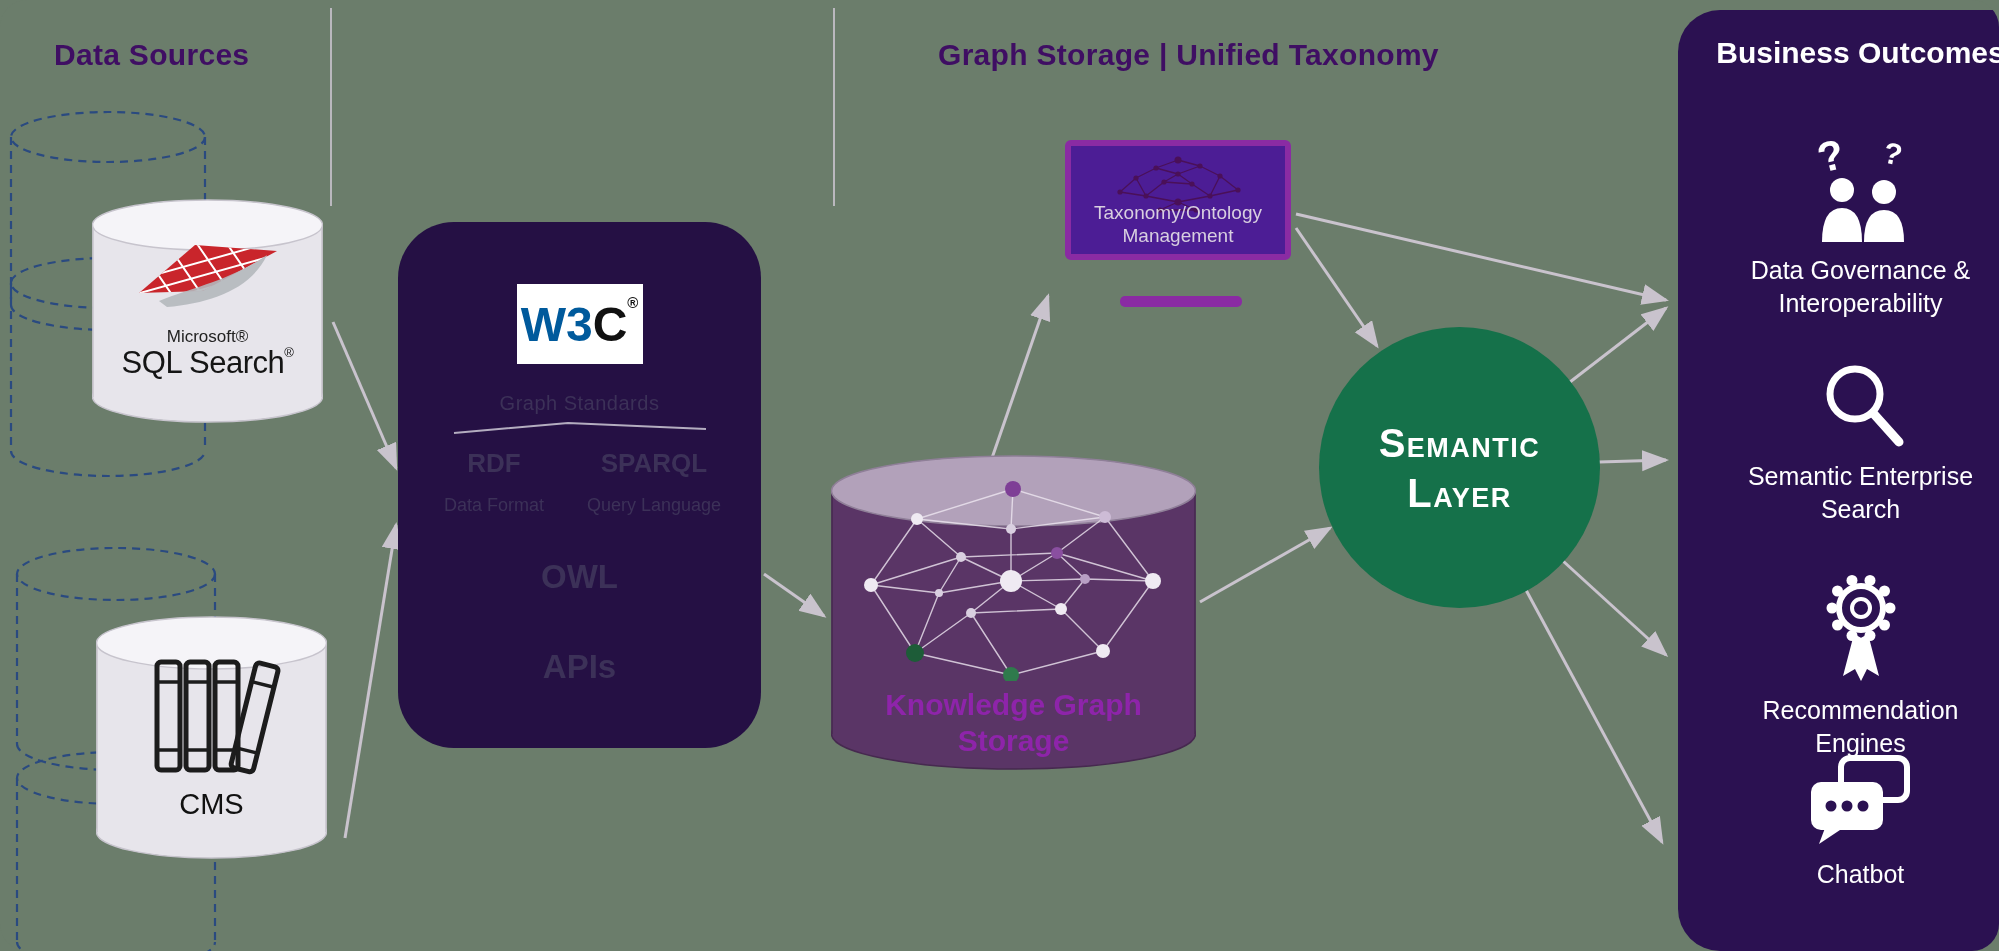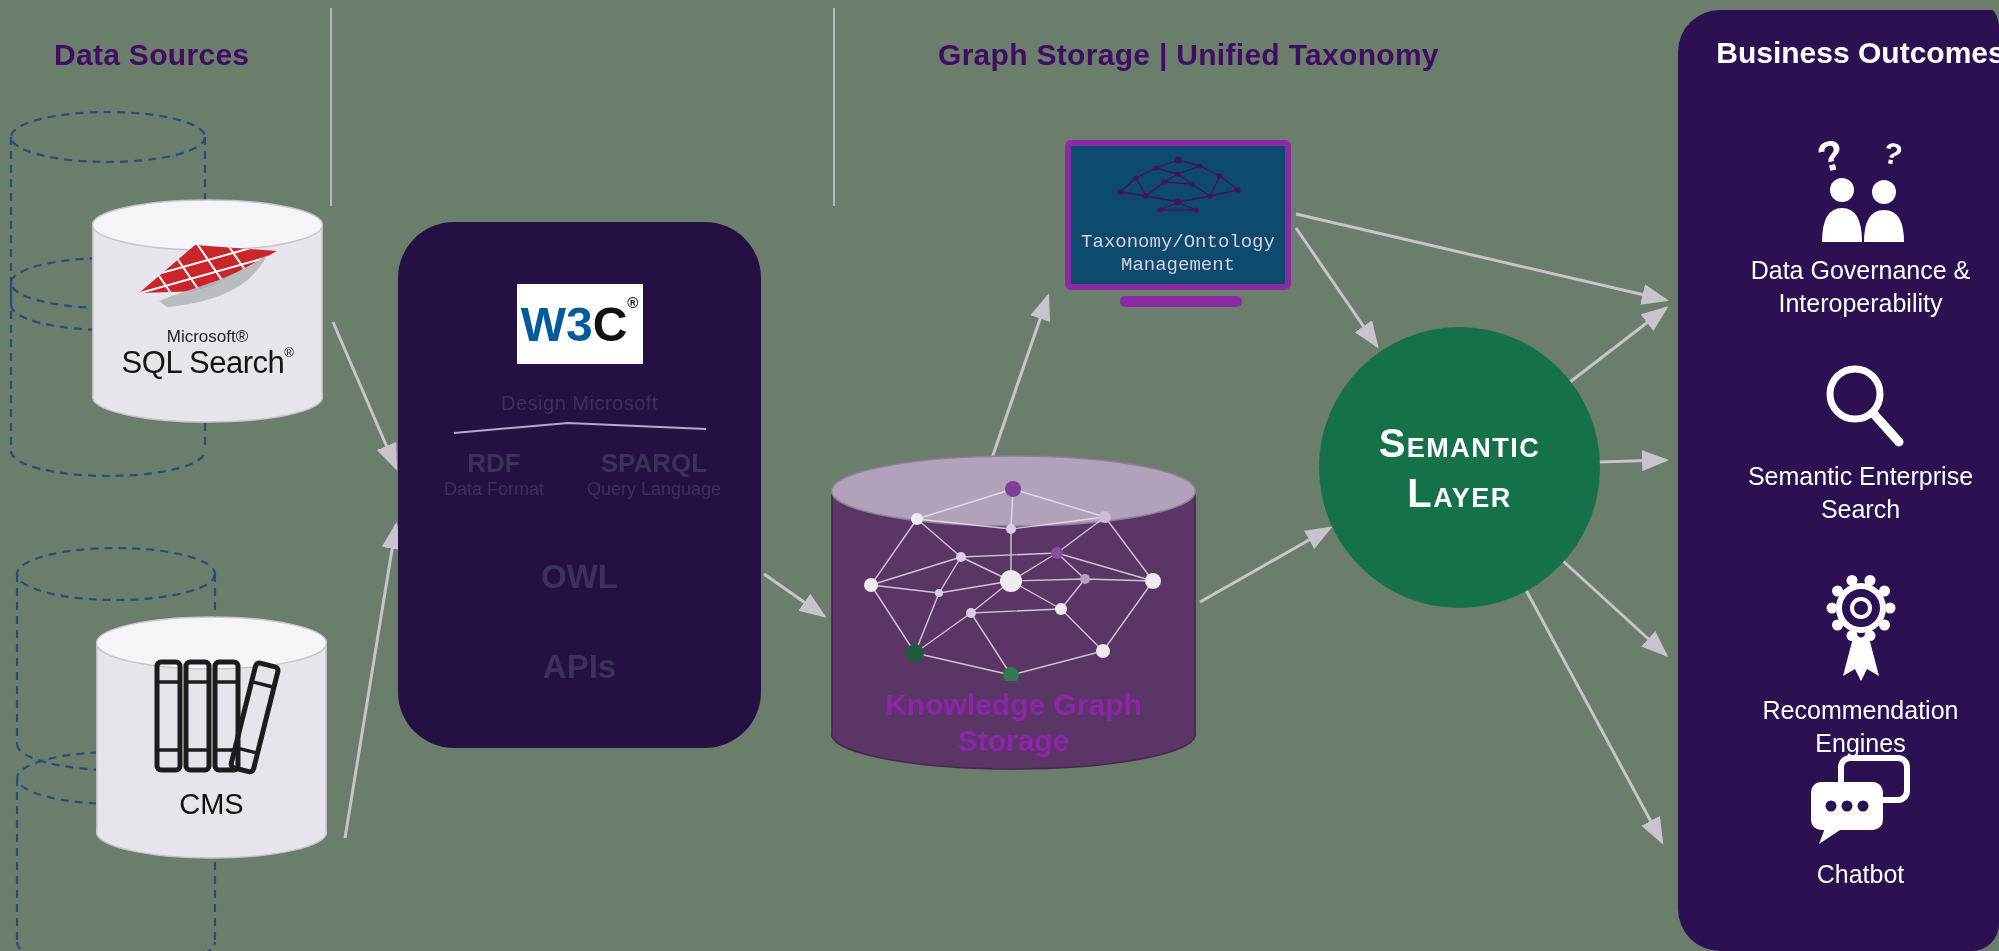--- a/index.html
+++ b/index.html
@@ -31,33 +31,33 @@
   .w3c-logo { position:absolute; left:50%; transform:translateX(-50%); top:62px; width:126px; height:80px; background:#fff;
     display:flex; align-items:center; justify-content:center; font-weight:bold; font-size:48px; }
   .w3c-logo .w3 { color:#005a9c; }
   .w3c-logo .c { color:#111; }
   .w3c-logo .reg { font-size:15px; color:#111; align-self:flex-start; margin-top:10px; }
   .std-faint { color:#3c3158; }
   .std-sub { position:absolute; top:170px; width:100%; text-align:center; font-size:20px; letter-spacing:.5px; }
   .std-line { position:absolute; top:198px; left:50%; transform:translateX(-50%); }
   .std-col { position:absolute; text-align:center; }
   .std-col .t { font-size:26px; font-weight:600; }
-  .std-col .s { font-size:18px; margin-top:0; }
+  .std-col .s { font-size:18px; margin-top:16px; }
   .std-rdf { left:26px; top:226px; width:140px; }
   .std-sparql { left:168px; top:226px; width:176px; }
   .std-owl { position:absolute; top:336px; width:100%; text-align:center; font-size:33px; font-weight:600; }
   .std-apis { position:absolute; top:426px; width:100%; text-align:center; font-size:33px; font-weight:600; }
 
   
   .kg-label { position:absolute; top:232px; width:100%; text-align:center; font-size:30px; font-weight:bold;
     color:#8e24aa; line-height:1.2; }
 
   
-  .monitor { position:absolute; left:1065px; top:140px; width:226px; height:150px; background:#0c4a6e;
-    border:6px solid #8a2ba3; border-radius:6px; z-index:4;font-family:Liberation Mono, monospace; }
+  .monitor { position:absolute; left:1065px; top:140px; width:226px; height:120px; background:#4c1d95;
+    border:6px solid #8a2ba3; border-radius:6px; z-index:4; }
   .monitor-graph { position:absolute; top:6px; left:50%; transform:translateX(-50%); }
   .monitor-label { position:absolute; bottom:6px; width:100%; text-align:center; color:#d8cfe0; font-size:19px; line-height:1.25; }
   .monitor-stand { position:absolute; left:1120px; top:296px; width:122px; height:11px; background:#8a2ba3; border-radius:5px; z-index:4; }
 
   
   .semantic { position:absolute; left:1319px; top:327px; width:281px; height:281px; border-radius:50%;
     background:#15714a; z-index:4; display:flex; flex-direction:column; align-items:center; justify-content:center; }
   .sem-line { display:block; color:#fff; font-weight:bold; font-size:27px; letter-spacing:1.5px; text-transform:uppercase; line-height:1.25; }
   .sem-line::first-letter { font-size:40px; }
 
@@ -164,21 +164,21 @@
       <div class="cms-label">CMS</div>
     </div>
   </div>
 
   <div class="standards-box">
     <div class="w3c-logo">
       <span class="w3">W3</span>
         <span class="c">C</span>
         <span class="reg">®</span>
     </div>
-    <div class="std-sub std-faint">Design Microsoft</div>
+    <div class="std-sub std-faint">Graph Standards</div>
     <svg class="std-line" width="260" height="16" viewBox="0 0 260 16">
       <polyline points="4,13 118,3 256,9" fill="none" stroke="#b4adc0" stroke-width="2"></polyline>
     </svg>
     <div class="std-col std-rdf">
       <div class="t std-faint">RDF</div>
       <div class="s std-faint">Data Format</div>
     </div>
     <div class="std-col std-sparql">
       <div class="t std-faint">SPARQL</div>
       <div class="s std-faint">Query Language</div>

